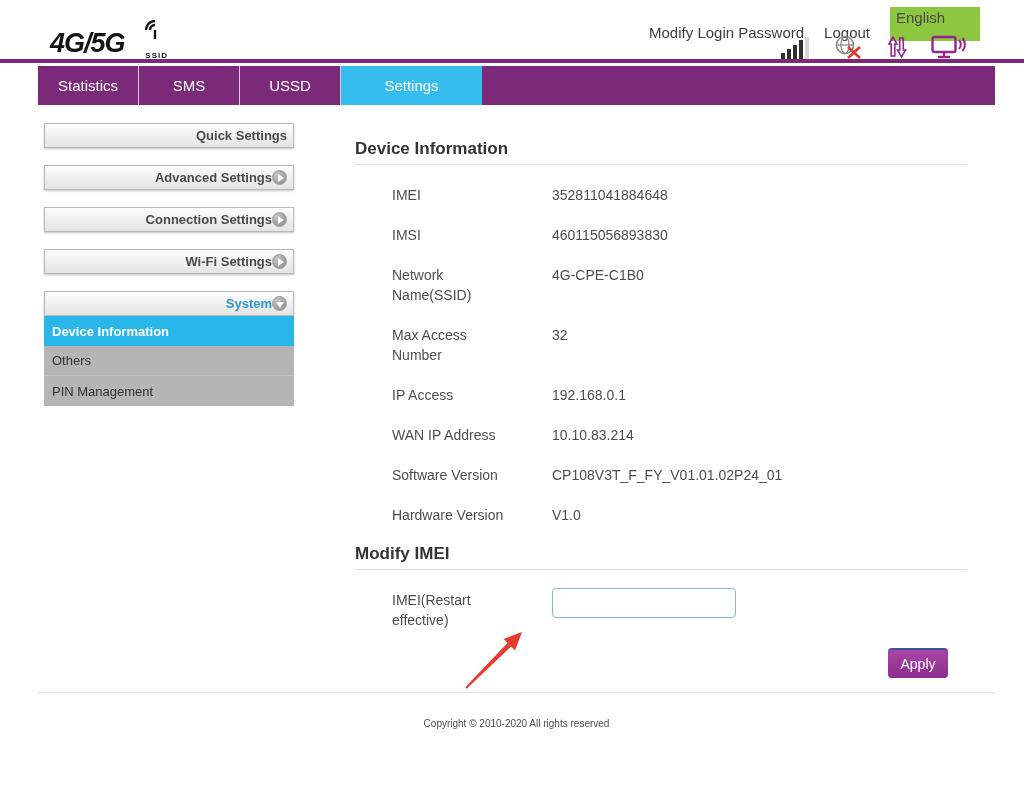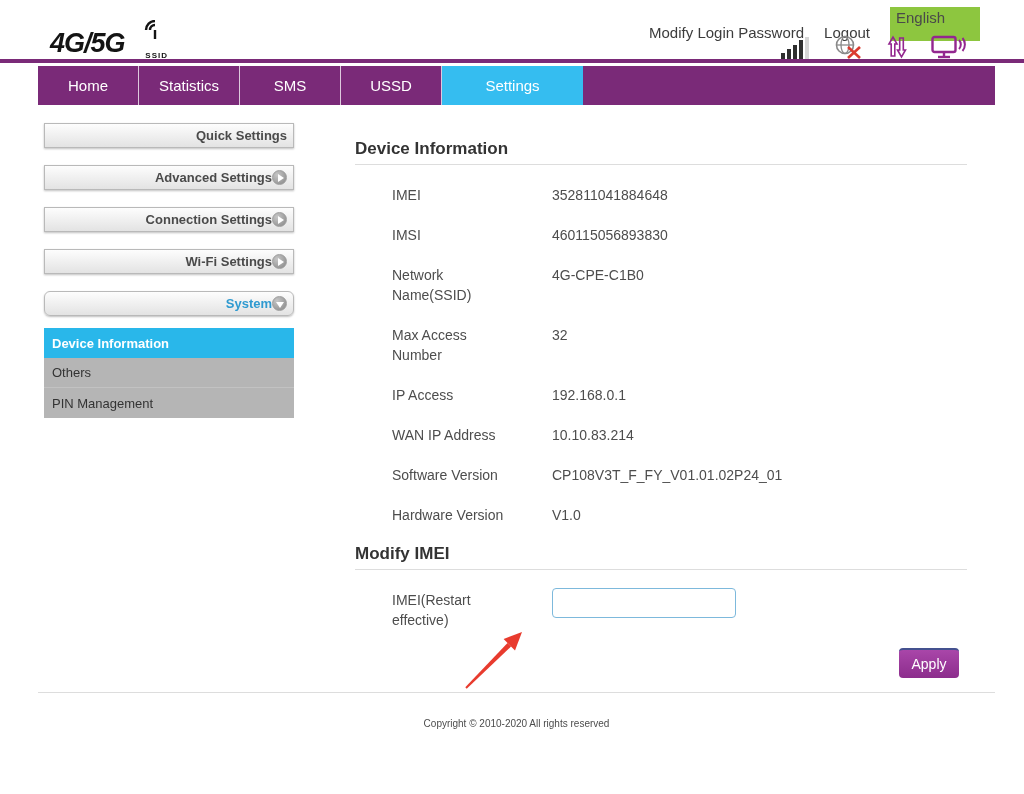--- a/index.html
+++ b/index.html
@@ -19,40 +19,40 @@
 
   
   .nav-line { position: absolute; top: 59px; left: 0; width: 1024px; height: 4px; background: #7a2a78; }
   .navbar { position: absolute; top: 66px; left: 38px; width: 957px; height: 39px; background: #7a2a78; display: flex; }
   .tab { width: 101px; line-height: 39px; text-align: center; color: #ffffff; font-size: 15px; border-right: 1px solid rgba(255,255,255,0.75); cursor: pointer; }
   .tab.active { width: 141px; background: #35bdf0; border-right: none; }
 
   
   .sidebar { position: absolute; left: 44px; top: 123px; width: 250px; }
   .side-btn { height: 25px; margin-bottom: 17px; border: 1px solid #b9b9b9; background: linear-gradient(#fdfdfd, #e3e3e3); box-shadow: 0 1px 2px rgba(0,0,0,0.25); display: flex; align-items: center; justify-content: flex-end; padding: 0 6px 0 8px; font-size: 13px; font-weight: bold; color: #4a4a4a; cursor: pointer; }
-  .side-btn.system { margin-bottom: 12px; color: #2f9ad0; border-radius: 6px; }
+  .side-btn.system { margin-bottom: 0; color: #2f9ad0; }
   .arrow-circle { width: 15px; height: 15px; border-radius: 50%; background: radial-gradient(circle at 32% 30%, #c6c6c6, #878787); border: 1px solid #9d9d9d; display: flex; align-items: center; justify-content: center; }
   .tri-right { width: 0; height: 0; border-left: 6px solid #ffffff; border-top: 4px solid transparent; border-bottom: 4px solid transparent; margin-left: 2px; }
   .tri-down { width: 0; height: 0; border-top: 6px solid #ffffff; border-left: 4px solid transparent; border-right: 4px solid transparent; margin-top: 2px; }
   .submenu { width: 250px; }
   .submenu-item { height: 30px; display: flex; align-items: center; padding-left: 8px; font-size: 13px; background: #b5b5b5; color: #333333; cursor: pointer; border-bottom: 1px solid #c2c2c2; }
   .submenu-item:last-child { border-bottom: none; }
   .submenu-item.active { background: #29b7ea; color: #ffffff; font-weight: bold; border-bottom: none; }
 
   
   .content { position: absolute; left: 355px; top: 140px; width: 612px; }
   .section-title { font-size: 17px; font-weight: bold; color: #333333; line-height: 18px; padding-bottom: 6px; border-bottom: 1px solid #dddddd; }
   .rows { padding-top: 20px; }
   .info-row { display: flex; margin-bottom: 20px; }
   .info-label { width: 120px; margin-right: 40px; font-size: 14px; color: #4d4d4d; line-height: 20px; margin-left: 37px; }
   .info-value { font-size: 14px; color: #4d4d4d; line-height: 20px; }
   .field-row { display: flex; padding-top: 20px; }
   .imei-input { width: 184px; height: 30px; margin-top: -2px; border: 1px solid #7db9dc; border-radius: 4px; outline: none; font-size: 14px; padding: 0 8px; color: #333; background: #fff; }
   .apply-row { display: flex; justify-content: flex-end; margin-top: 18px; }
-  .apply-btn { width: 60px; height: 30px; margin-right: 8px; background: linear-gradient(#a946a9, #8c2d8c); border: none; border-top: 2px solid #44518f; border-radius: 4px; color: #ffffff; font-size: 14px; font-family: "Liberation Sans", sans-serif; cursor: pointer; }
+  .apply-btn { width: 60px; height: 30px; margin-right: 19px; background: linear-gradient(#a946a9, #8c2d8c); border: none; border-top: 2px solid #44518f; border-radius: 4px; color: #ffffff; font-size: 14px; font-family: "Liberation Sans", sans-serif; cursor: pointer; }
 
   .red-arrow { position: absolute; left: 458px; top: 624px; }
 
   .divider { position: absolute; left: 38px; top: 692px; width: 957px; height: 1px; background: #dddddd; }
   .copyright { position: absolute; top: 718px; left: 38px; width: 957px; text-align: center; font-size: 10px; color: #4c4c4c; }
 </style>
 </head>
 <body>
 
 <div class="page">
@@ -106,21 +106,20 @@
         <line x1="13" y1="17" x2="13" y2="21" stroke="#93278f" stroke-width="2.4"></line>
         <line x1="7" y1="22" x2="19" y2="22" stroke="#93278f" stroke-width="2.4"></line>
         <path d="M28 5 A6.5 6.5 0 0 1 28 14" fill="none" stroke="#93278f" stroke-width="2"></path>
         <path d="M31.5 3 A10 10 0 0 1 31.5 16" fill="none" stroke="#93278f" stroke-width="2"></path>
       </svg>
     </span>
   </div>
 
   <div class="nav-line"></div>
   <div class="navbar">
-    <div class="tab">Home</div>
     <div class="tab">Statistics</div>
     <div class="tab">SMS</div>
     <div class="tab">USSD</div>
     <div class="tab active">Settings</div>
   </div>
 
   <div class="sidebar">
     <div class="side-btn">
       <span>Quick Settings</span>
     </div>

